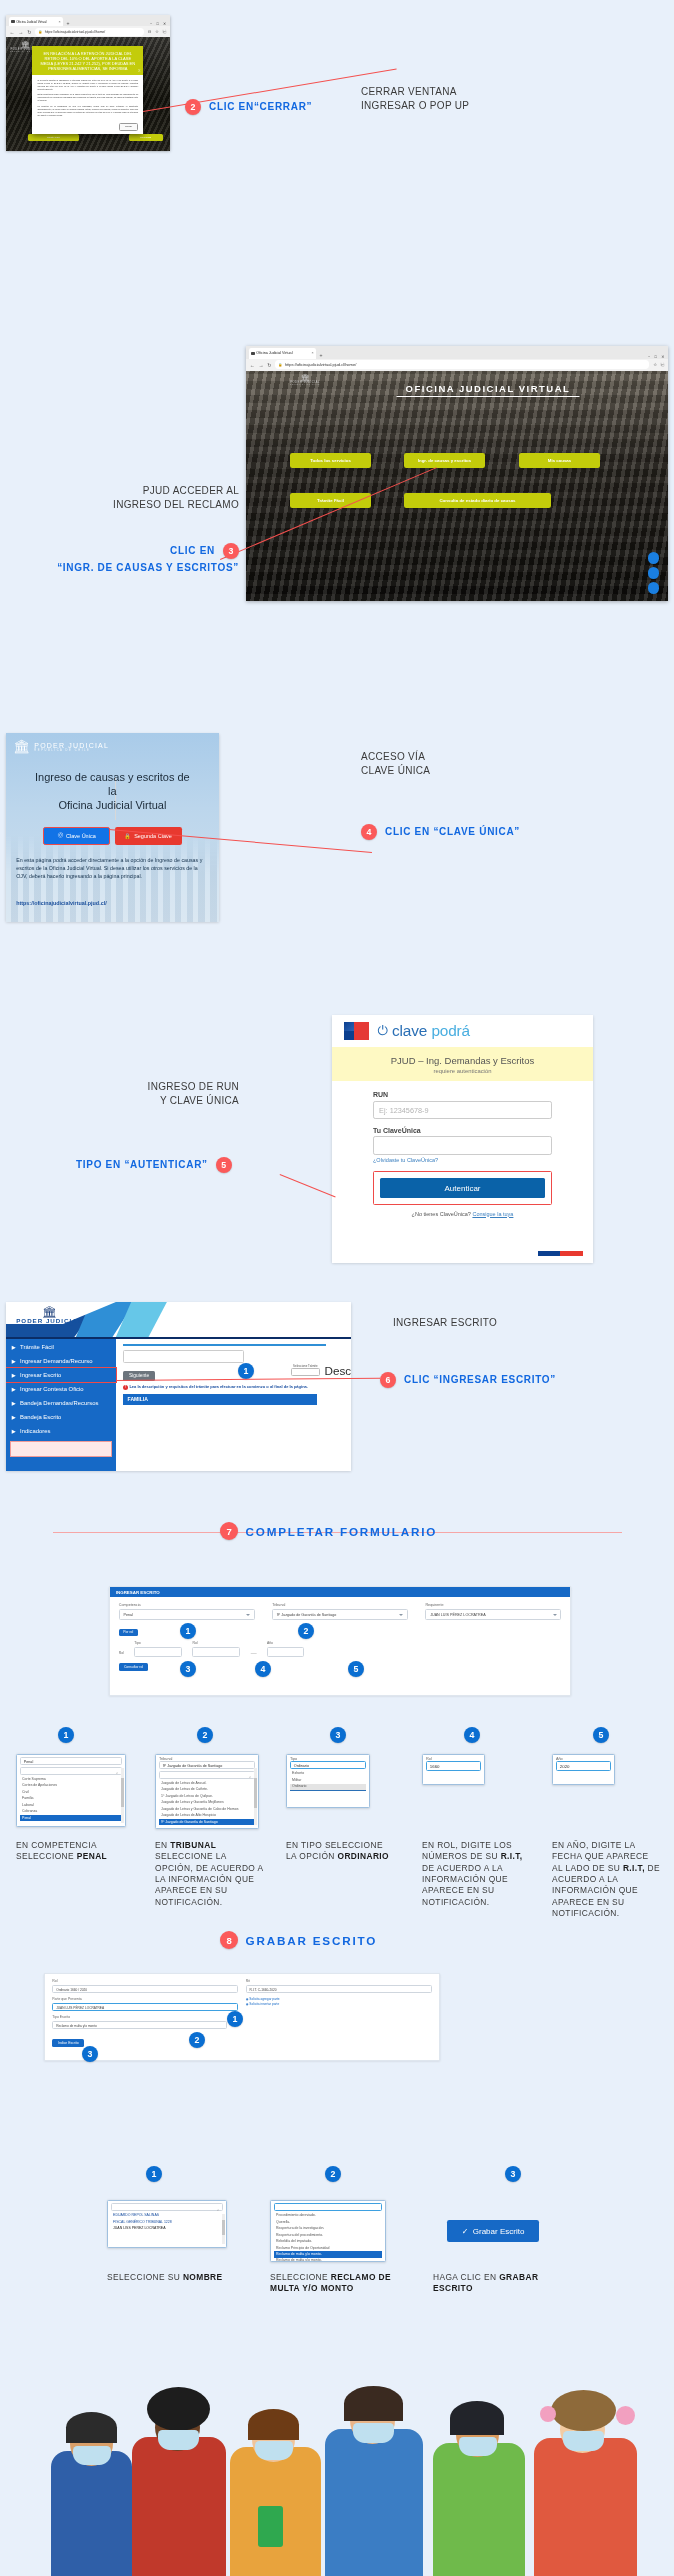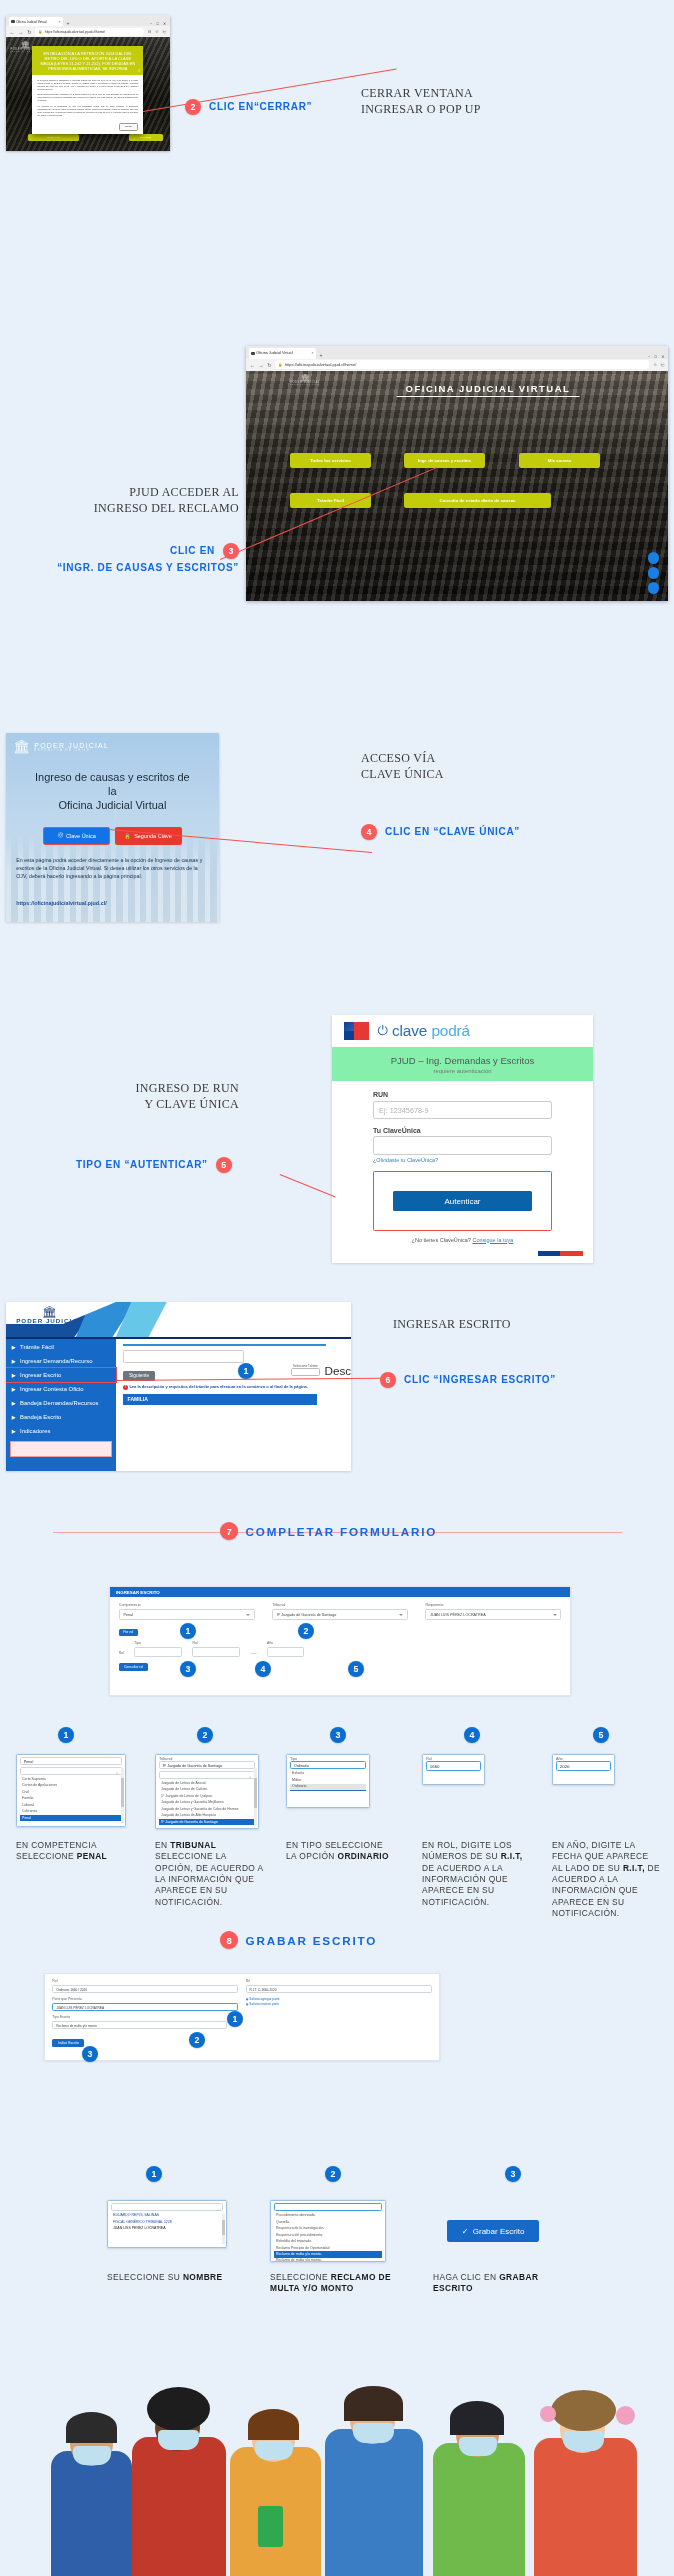--- a/index.html
+++ b/index.html
@@ -6,22 +6,22 @@
   html,body { background:#e8f0fa; }
   body {
     width:675px; height:2576px; position:relative;
     font-family:"Liberation Sans", sans-serif;
     color:#2b2b2b; overflow:hidden;
   }
   .abs { position:absolute; }
 
   
   .note {
-    font-family:Liberation Serif, serif;
-    font-size:12px; line-height:1.35; color:#3a3a3a;
+    font-family:Liberation Sans, sans-serif;
+    font-size:10px; line-height:1.35; color:#3a3a3a;
     letter-spacing:0.3px; font-weight:400;
   }
   .note.right{ text-align:right; }
   .clic {
     color:#1268e0; font-weight:bold; font-size:10px;
     letter-spacing:0.7px; line-height:1.35;
   }
   .badge {
     width:16px;height:16px;border-radius:50%;
     background:#fb5a5a;color:#fff;font-weight:bold;font-size:8.8px;
@@ -126,21 +126,21 @@
      box-shadow:0 0.7px 2.9px rgba(0,0,0,.18); }
   #cuf .top { height:32px; display:flex; align-items:center; padding:0 11.7px; gap:8.8px;}
   #cuf .chileflag{width:25px;height:17.6px;background:linear-gradient(90deg,#0b3f8f 0 42%,#e53935 42% 100%);
      position:relative; }
   #cuf .chileflag:after{content:"";position:absolute;left:0;top:0;width:42%;height:50%;
      background:linear-gradient(135deg,#0b3f8f,#2b63b5);}
   #cuf .cu-word{font-size:15.4px;color:#2a6fb5;letter-spacing:-0.2px;display:flex;align-items:center;gap:4.4px;}
   #cuf .cu-word .pw{font-size:13.2px;color:#2a6fb5;}
   #cuf .cu-word b{font-weight:400;color:#2a6fb5;}
   #cuf .cu-word i{font-style:normal;color:#49aee0;}
-  #cuf .band { background:#86efac; text-align:center; padding:8px 0 7.3px;}
+  #cuf .band { background:#fef9c3; text-align:center; padding:8px 0 7.3px;}
   #cuf .band h3{font-size:9.5px;font-weight:400;color:#555;}
   #cuf .band p{font-size:5.9px;color:#777;margin-top:1.5px;}
   #cuf .form{padding:10.3px 41px 0;}
   #cuf label{display:block;font-size:7px;font-weight:bold;color:#444;margin-bottom:2.9px;}
   #cuf input{width:100%;height:18.3px;border:0.7px solid #ccc;border-radius:2.2px;padding:0 5.1px;
      font-size:7.3px;color:#333;font-family:"Liberation Sans",sans-serif;}
   #cuf input::placeholder{color:#b4b4b4;}
   #cuf .sm{font-size:5.5px;color:#3a7fbf;margin-top:2.2px;}
   #cuf .authwrap{margin-top:8px;}
   #cuf .auth{width:100%;height:20.5px;background:#0a62a8;color:#fff;border:0;border-radius:1.5px;
@@ -436,21 +436,21 @@
   <div class="band">
     <h3>PJUD – Ing. Demandas y Escritos</h3>
     <p>requiere autenticación</p>
   </div>
   <div class="form">
     <label>RUN</label>
     <input type="text" placeholder="Ej: 12345678-9" style="">
     <label style="margin-top:7.3px">Tu ClaveÚnica</label>
     <input type="password" style="">
     <div class="sm">¿Olvidaste tu ClaveÚnica?</div>
-    <div class="authwrap redbox" style="padding:19px;">
+    <div class="authwrap redbox" style="padding:6px;">
       <button class="auth">Autenticar</button>
     </div>
     <div class="bottomln">
       <span>¿No tienes ClaveÚnica?</span>
       <a href="#">Consigue la tuya</a>
     </div>
   </div>
   <div class="ftflag"></div>
 </div>
 

